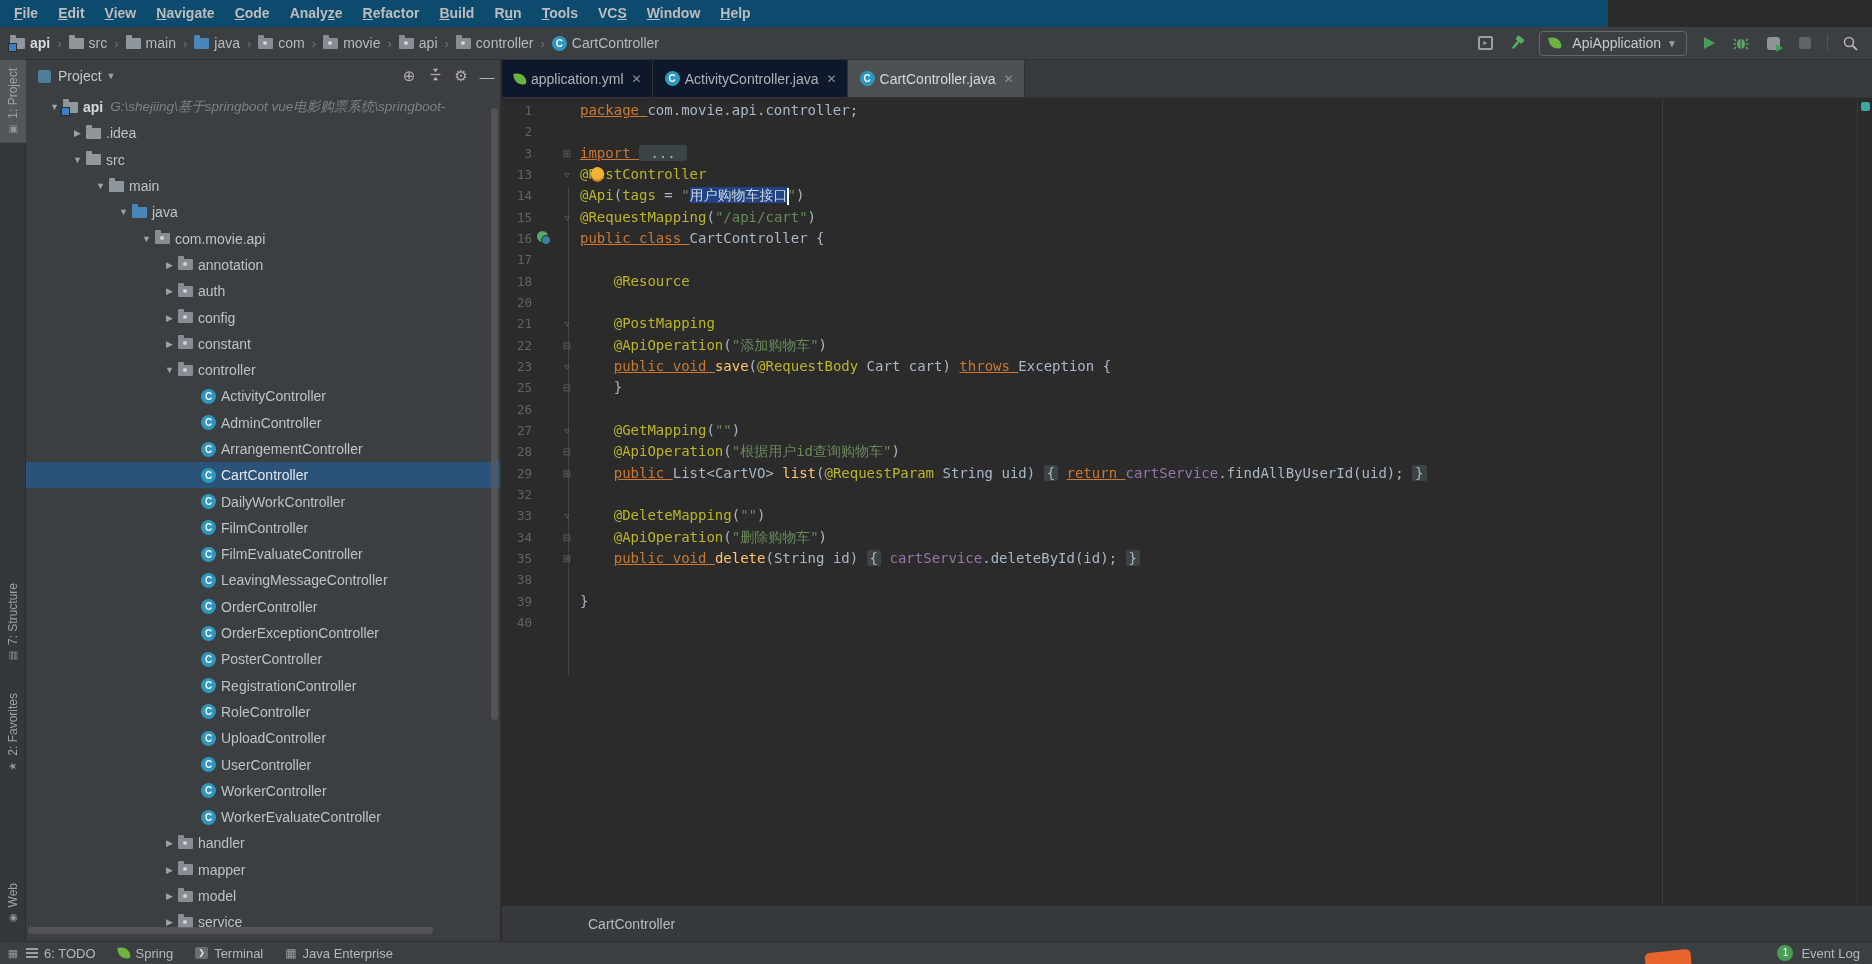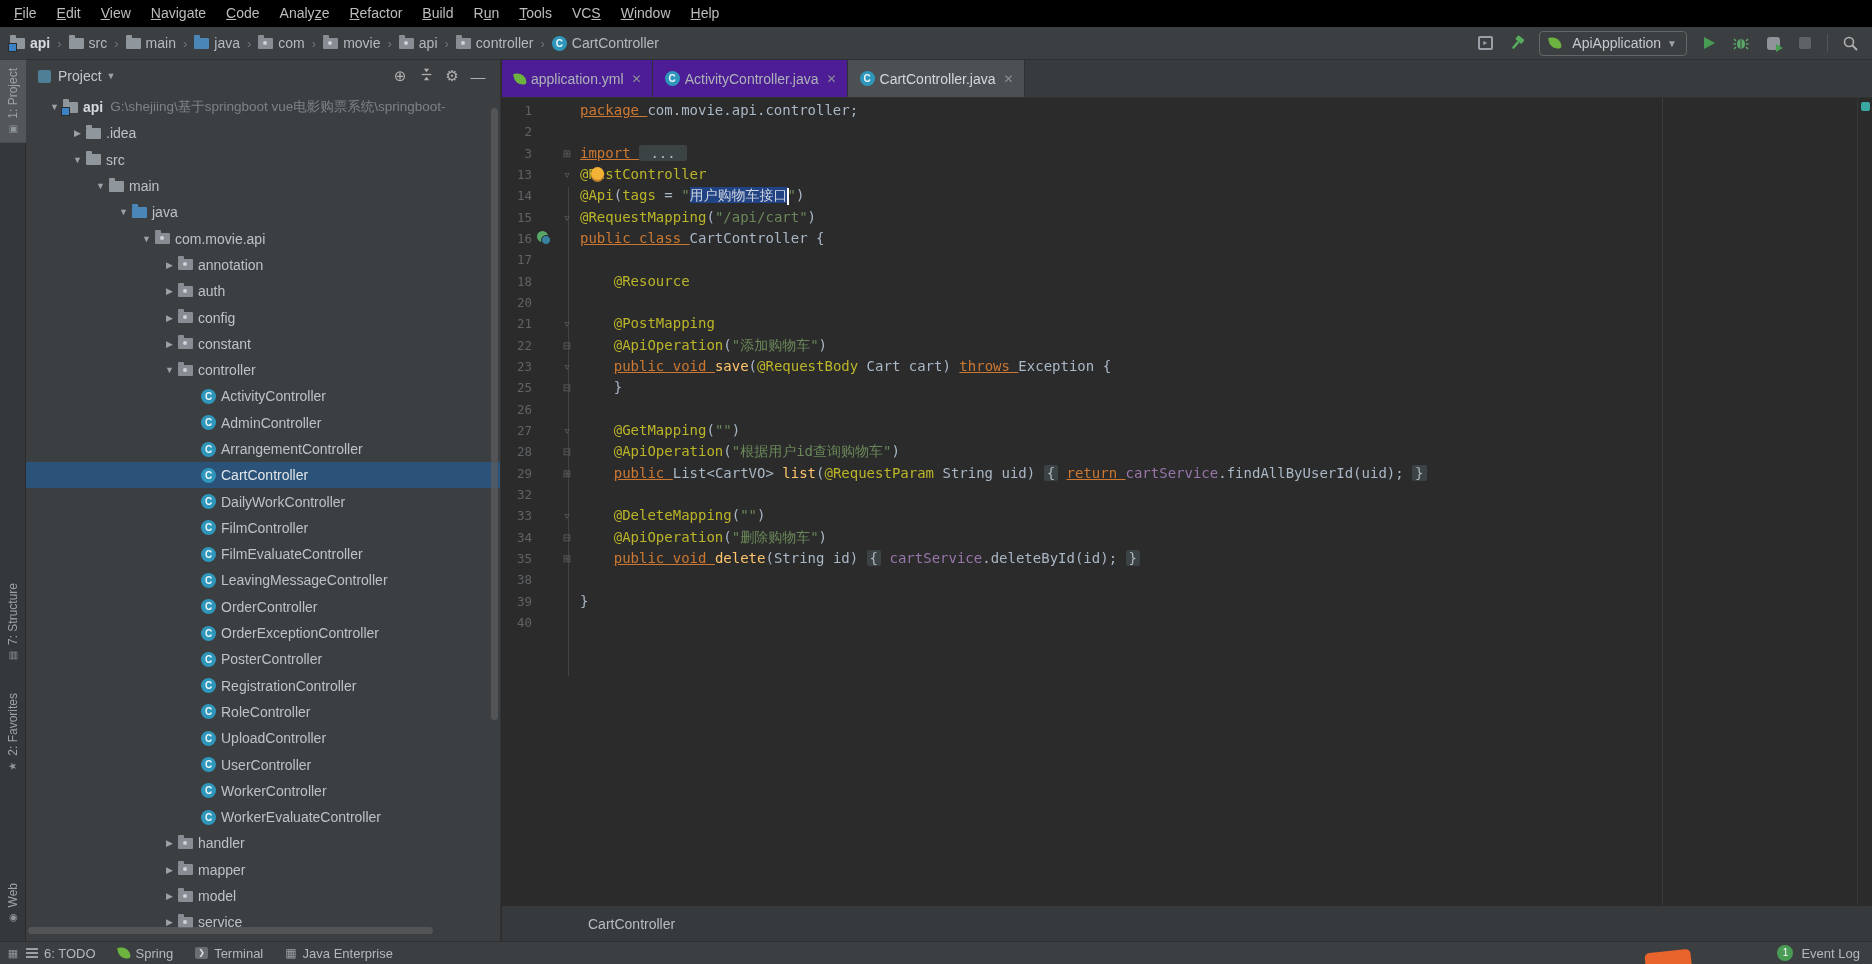--- a/index.html
+++ b/index.html
@@ -1,22 +1,22 @@
 <!DOCTYPE html>
 <html><head>
 <meta charset="utf-8">
 <style>
   * { margin:0; padding:0; box-sizing:border-box; }
   html,body { width:1872px; height:964px; background:#2b2b2b; overflow:hidden;
               font-family:"Liberation Sans", sans-serif; }
   #app { position:relative; width:1872px; height:964px; background:#2b2b2b; color:#bbb; }
 
   
-  #menubar { position:absolute; left:0; top:0; width:1872px; height:27px; background:#000000;
-             display:flex; align-items:center; padding-left:4px; font-size:14px; color:#bdbdbd; }
+  #menubar { position:absolute; left:0; top:0; width:1608px; height:27px; background:#0c4a6e;
+             display:flex; align-items:center; padding-left:4px; font-size:14px; color:#bdbdbd;font-weight:bold; }
   .menu-item { padding:0 10px; line-height:27px; cursor:default; }
   .menu-item u { text-decoration:underline; }
 
   
   #navbar { position:absolute; left:0; top:27px; width:1872px; height:33px; background:#3c3f41;
             border-bottom:1px solid #2d2f30; display:flex; align-items:center; font-size:14px; }
   #crumbs { display:flex; align-items:center; padding-left:10px; flex:1; min-width:0; color:#b5bac0; }
   .crumb { display:flex; align-items:center; white-space:nowrap; }
   .crumb-sep { color:#72767a; margin:0 7px; font-size:13px; }
   .crumb.first b { color:#d6dade; }
@@ -63,42 +63,42 @@
   .stripe-btn.active { background:#53575a; }
   .stripe-ico { transform:rotate(90deg); font-size:10px; color:#8f969c; }
   #stripe-top { position:absolute; top:0; left:0; }
   #stripe-structure { position:absolute; top:515px; left:0; }
   #stripe-favorites { position:absolute; top:625px; left:0; }
   #stripe-web { position:absolute; top:815px; left:0; }
 
   
   #project-panel { position:absolute; left:26px; top:60px; width:475px; height:881px; background:#3c3f41;
                    border-right:1px solid #323232; overflow:hidden; }
-  #proj-header { height:32px; display:flex; align-items:center; padding:0 9px 0 12px; font-size:14px; color:#c3c7cb;justify-content:space-between; }
+  #proj-header { height:32px; display:flex; align-items:center; padding:0 0 0 12px; font-size:14px; color:#c3c7cb;justify-content:space-between; }
   .proj-ico { width:13px; height:13px; background:#4f7f96; border-radius:2px; margin-right:7px; }
   #proj-title { margin-right:5px; }
   #proj-header .arrow { font-size:9px; color:#9da1a4; }
   #proj-header .spacer { flex:1; }
   .hdr-ico { width:26px; text-align:center; color:#afb1b3; font-size:15px; }
   #tree { position:absolute; left:0; top:34px; width:475px; height:847px; font-size:14px; color:#bcc2c8; }
   .tree-row { height:26.3px; display:flex; align-items:center; white-space:nowrap; }
   .tree-row.selected { background:#2b5278; color:#e2e6ea; }
   .tar { display:inline-block; width:17px; font-size:9px; color:#9da2a6; text-align:center; flex:none; }
-  .tree-path { color:#7d8288; margin-left:7px; font-size:13.5px; }
+  .tree-path { color:#7d8288; margin-left:7px; font-size:13.5px;font-style:italic; }
   .tree-label.bold { font-weight:bold; color:#d6dade; }
   #tree-vscroll { position:absolute; right:2px; top:48px; width:7px; height:612px; background:#595c5e;
                   border-radius:4px; opacity:.75; }
   #tree-hscroll { position:absolute; left:2px; bottom:7px; width:405px; height:7px; background:#595c5e;
                   border-radius:4px; opacity:.75; }
 
   
   #editor-zone { position:absolute; left:502px; top:60px; width:1370px; height:881px; background:#2b2b2b; }
   #tabbar { height:38px; background:#383b3d; border-bottom:1px solid #323232; display:flex; align-items:stretch; }
   .tab { display:flex; align-items:center; padding:0 10px 0 12px; font-size:14px; color:#aeb3b8;
-         background:#4c1d95; border-right:1px solid #2f3234; }
+         background:#0f172a; border-right:1px solid #2f3234; }
   .tab.active { background:#4c5052; color:#d4d8db; }
   .tab .close { margin-left:8px; color:#8b9095; font-size:12px; }
 
   #editor-body { position:absolute; left:0; top:38px; width:1370px; height:807px; overflow:hidden; padding-top:2px; }
   .cl { display:flex; height:21.33px; align-items:center; position:relative; }
   .ln { width:30px; text-align:right; color:#606366; font:12.5px "DejaVu Sans Mono",monospace; flex:none; }
   .gi { width:22px; text-align:center; flex:none; }
   .fcol { width:26px; text-align:center; color:#606366; font-size:10px; flex:none; }
   .code { white-space:pre; font:14px/21.33px "DejaVu Sans Mono",monospace; color:#a9b7c6; }
   .k { color:#cc7832;text-decoration:underline; } .a { color:#bbb529; } .s { color:#6a8759; } .d { color:#a9b7c6; }

